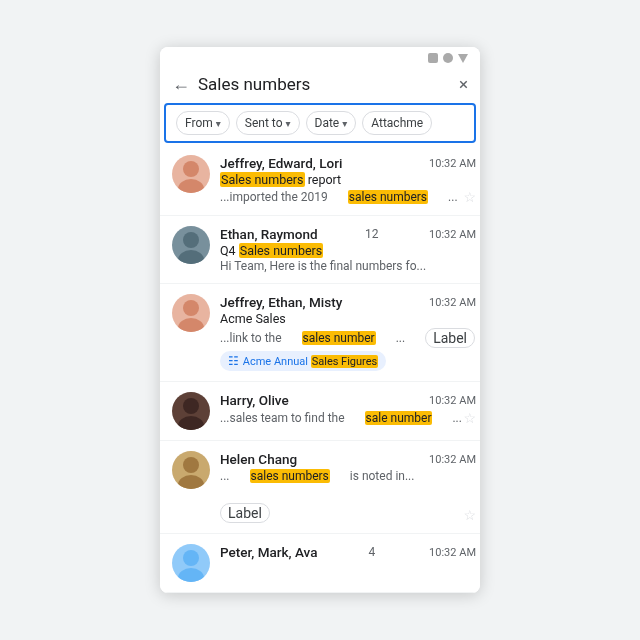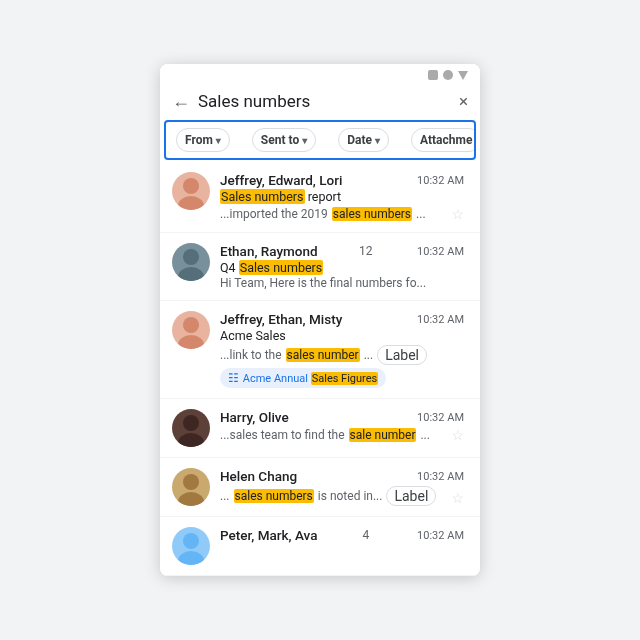--- a/index.html
+++ b/index.html
@@ -68,26 +68,25 @@
       color: #5f6368;
       cursor: pointer;
       flex-shrink: 0;
     }
     
     .filter-bar {
       display: flex;
       align-items: center;
       padding: 6px 10px 6px;
       background: #fff;
-      gap: 22px;
+      gap: 6px;
       border: 2px solid #1a73e8;
       border-radius: 4px;
       margin: 0 4px 2px;
       overflow: hidden;
-      font-weight: bold;
     }
     .filter-chip {
       display: flex;
       align-items: center;
       padding: 4px 8px;
       border-radius: 16px;
       border: 1px solid #dadce0;
       font-size: 12px;
       color: #3c4043;
       background: #fff;
@@ -97,21 +96,21 @@
     }
     .filter-chip .chip-arrow {
       font-size: 10px;
       color: #5f6368;
     }
     
     .email-list { background: #fff; }
     .email-item {
       display: flex;
       align-items: flex-start;
-      padding: 10px 16px 10px 12px;
+      padding: 10px 4px 10px 12px;
       border-bottom: 1px solid #f1f3f4;
       gap: 10px;
       cursor: pointer;
     }
     .avatar {
       width: 38px; height: 38px;
       border-radius: 50%;
       flex-shrink: 0;
       background: #ccc;
       overflow: hidden;
@@ -147,21 +146,21 @@
       margin-bottom: 1px;
       white-space: nowrap;
       overflow: hidden;
       text-overflow: ellipsis;
     }
     .email-preview {
       font-size: 12px;
       color: #5f6368;
       display: flex;
       align-items: center;
-      gap: 4px;
+      gap: 20px;
       flex-wrap: wrap;
     }
     .highlight {
       background: #fbbc04;
       color: #202124;
       border-radius: 2px;
       padding: 0 1px;
     }
     .star-icon {
       color: #dadce0;

